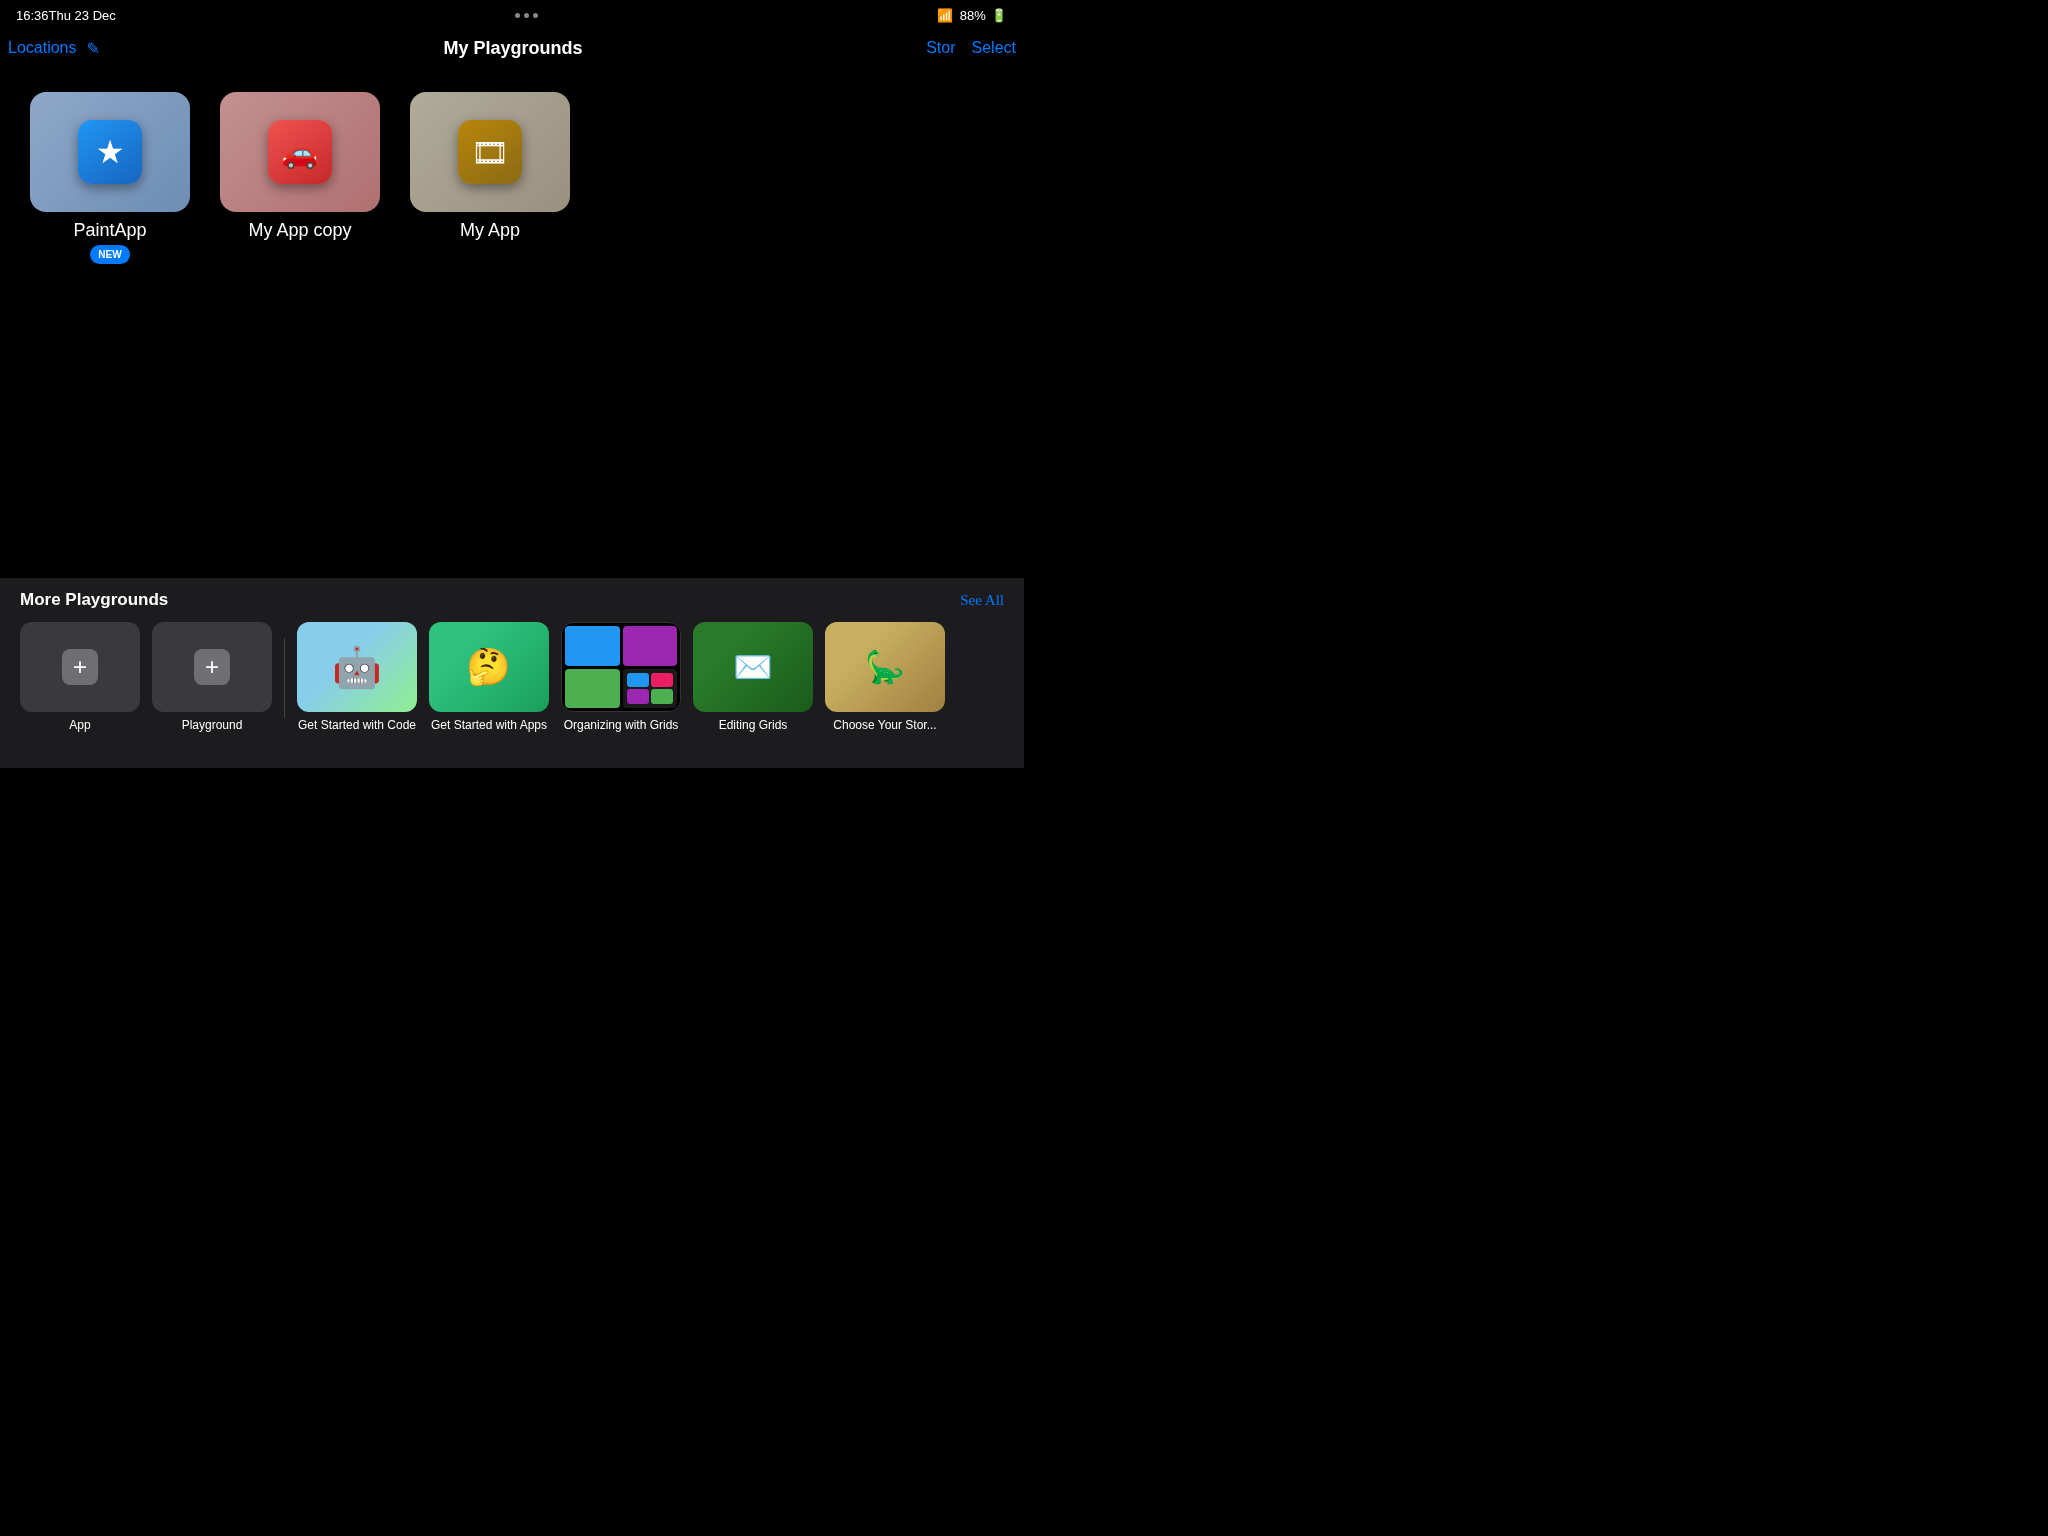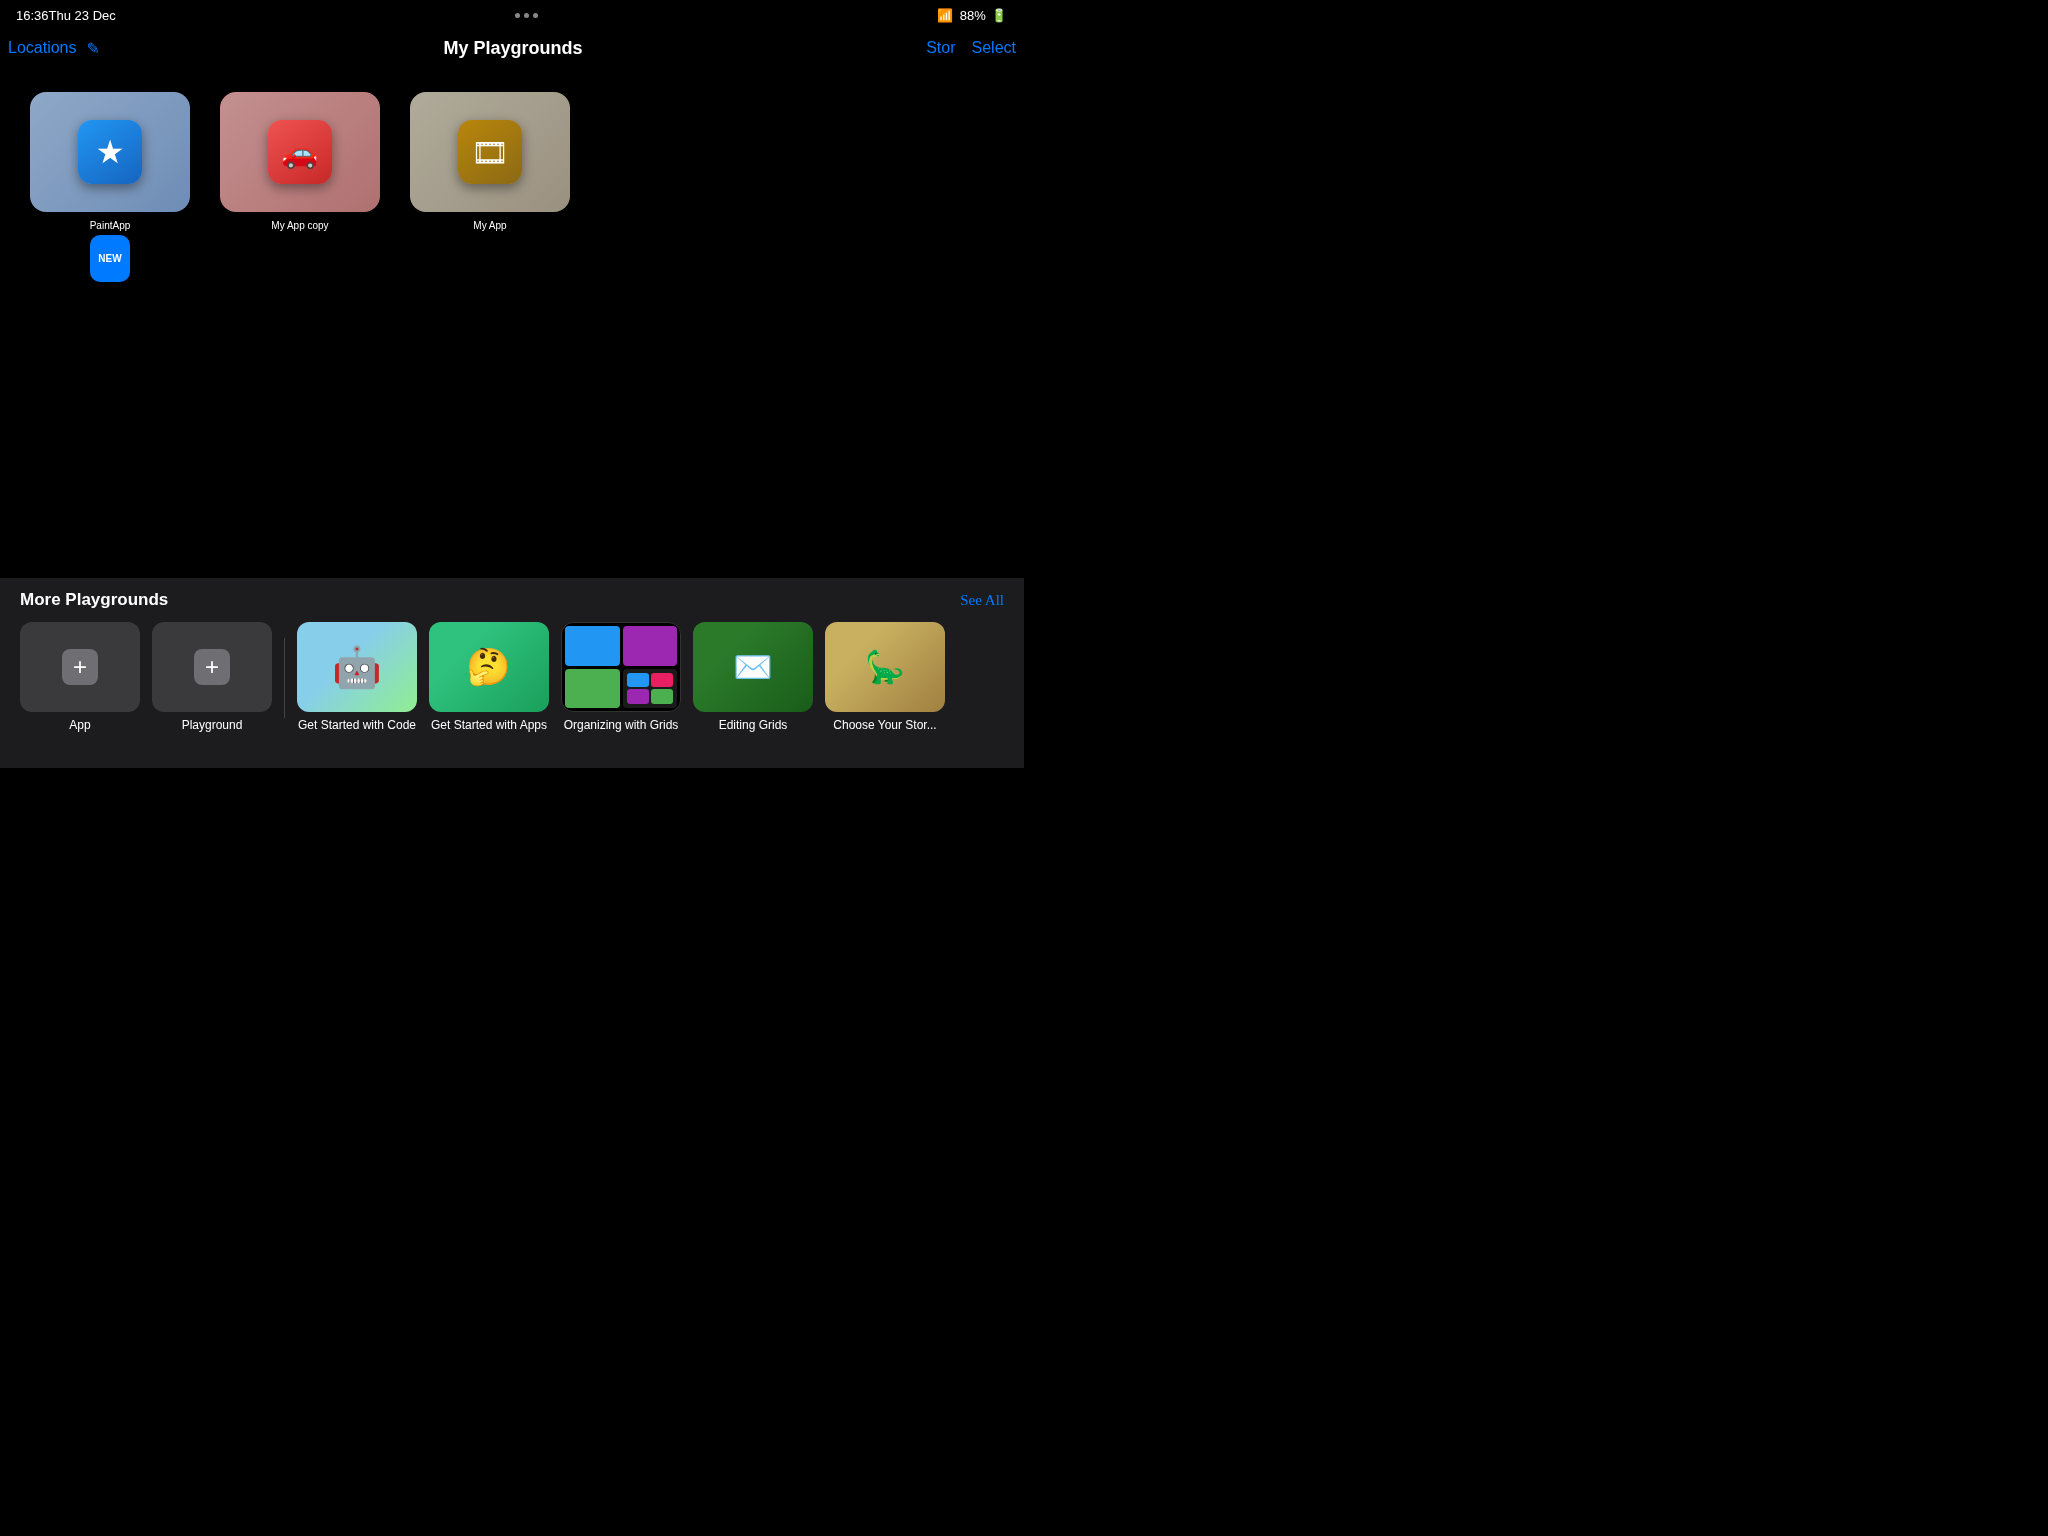--- a/index.html
+++ b/index.html
@@ -111,30 +111,30 @@
       background: linear-gradient(145deg, #ef5350, #c62828);
       box-shadow: 0 4px 12px rgba(0,0,0,0.4);
     }
     .film-icon {
       background: linear-gradient(145deg, #b8860b, #8B6914);
       box-shadow: 0 4px 12px rgba(0,0,0,0.4);
     }
 
     .app-label {
       margin-top: 8px;
-      font-size: 10px;
+      font-size: 18px;
       color: #fff;
       text-align: center;
     }
     .new-badge {
       background: #007AFF;
       color: #fff;
       font-size: 10px;
       font-weight: 600;
-      padding: 18px 8px;
+      padding: 4px 8px;
       border-radius: 10px;
       margin-top: 4px;
     }
 
     
     .more-section {
       position: absolute;
       bottom: 0;
       left: 0;
       right: 0;

